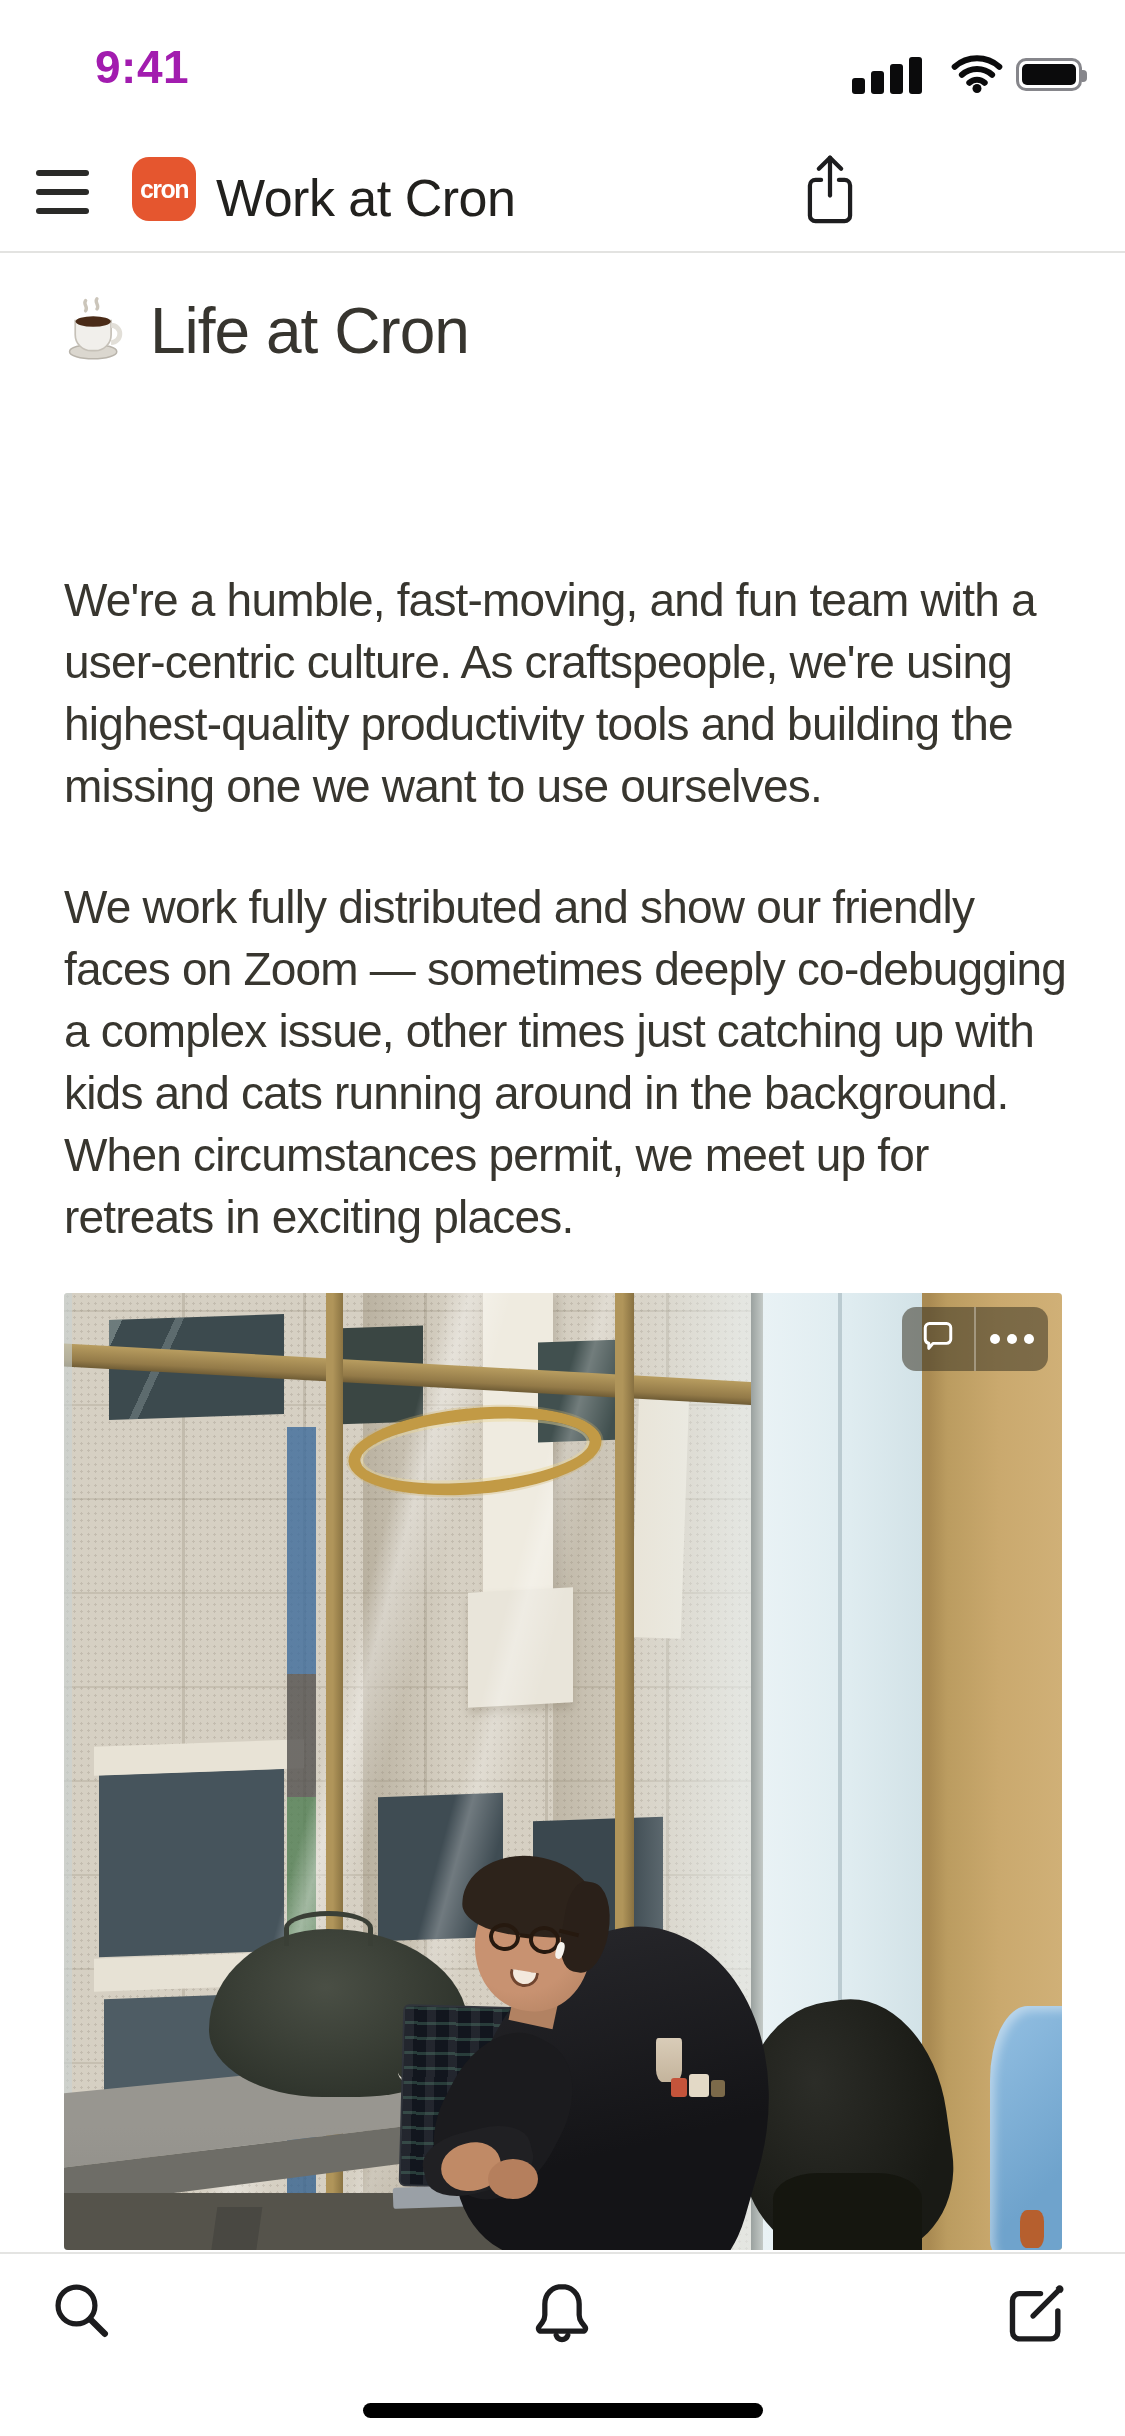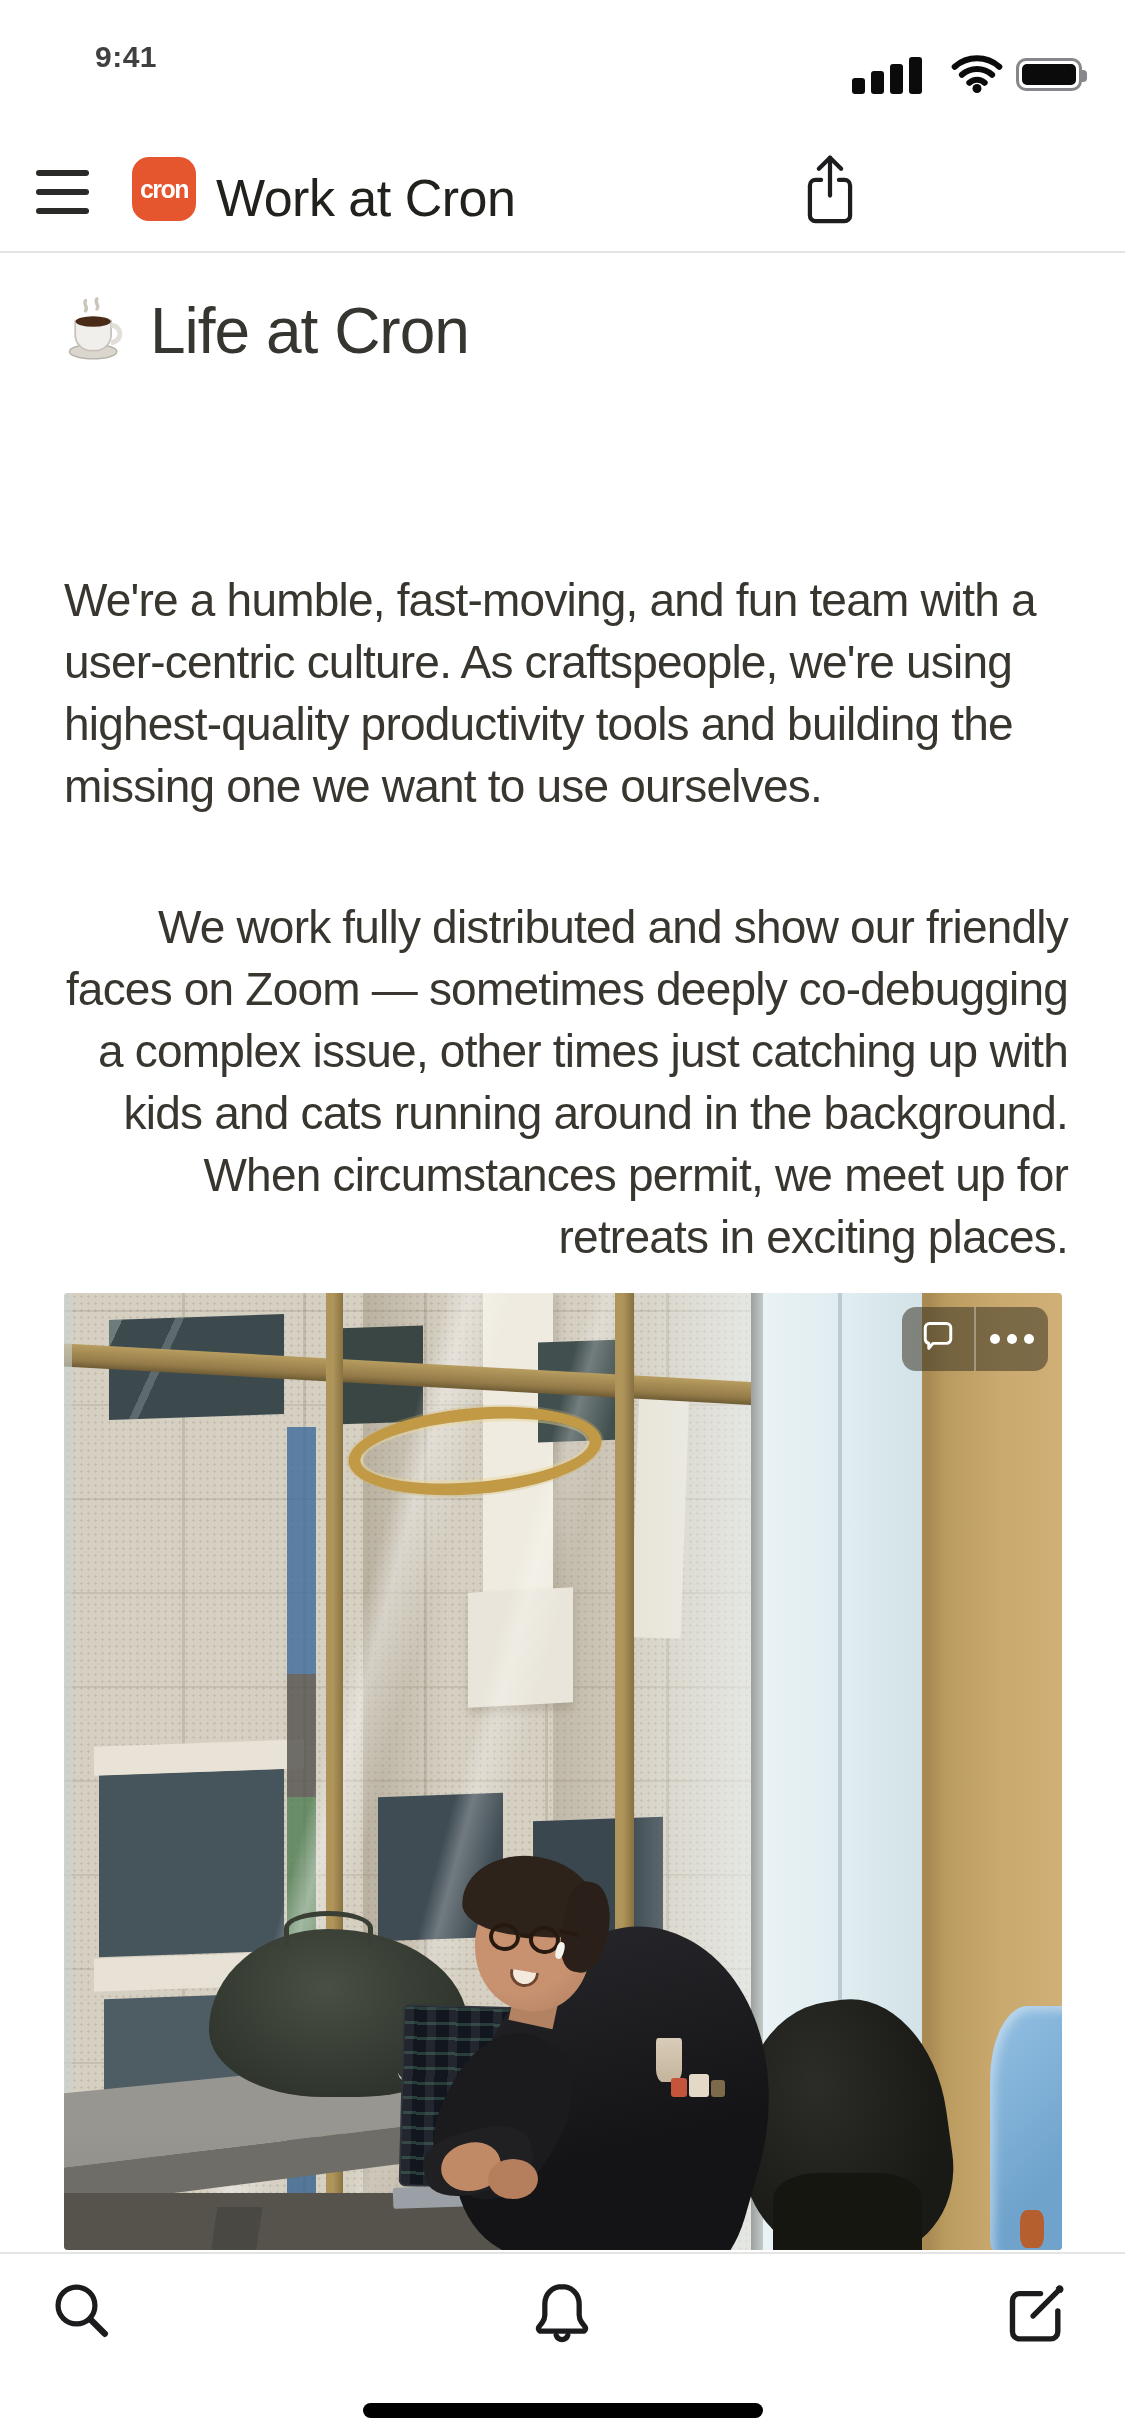--- a/index.html
+++ b/index.html
@@ -3,21 +3,21 @@
 <meta charset="utf-8">
 <meta name="viewport" content="width=1125">
 <style>
   * { margin:0; padding:0; box-sizing:border-box; }
   html,body { width:1125px; height:2436px; background:#ffffff;
     font-family:"Liberation Sans", sans-serif; -webkit-font-smoothing:antialiased; }
   .screen { position:relative; width:1125px; height:2436px; overflow:hidden; background:#fff; }
   .abs { position:absolute; }
 
   
-  .time { left:95px; top:40px; font-size:30px; font-weight:700; color:#404040; letter-spacing:.5px; }
+  .time { left:95px; top:40px; font-size:46px; font-weight:700; color:#a21caf; letter-spacing:.5px; }
   .sig { left:852px; top:56px; width:86px; height:40px; }
   .sig i { position:absolute; bottom:2px; width:13px; background:#0b0b0c; border-radius:3px; }
   .sig i:nth-child(1){left:0;height:16px;} .sig i:nth-child(2){left:19px;height:23px;}
   .sig i:nth-child(3){left:38px;height:30px;} .sig i:nth-child(4){left:57px;height:37px;}
   .wifi { left:950px; top:52px; }
   .batt { left:1016px; top:58px; width:66px; height:33px; border:3px solid #86868b; border-radius:10px; }
   .batt .fill { position:absolute; inset:3px; background:#0b0b0c; border-radius:5px; }
   .batt .nub { position:absolute; right:-8px; top:9px; width:5px; height:12px; background:#86868b; border-radius:0 4px 4px 0; }
 
   
@@ -30,21 +30,21 @@
   .navtitle { left:216px; top:168px; font-size:52px; color:#22211e; letter-spacing:-.5px; }
   .share { left:801px; top:152px; }
   .navline { left:0; top:251px; width:1125px; height:2px; background:#e3e3e1; }
 
   
   .heading { left:62px; top:294px; display:flex; align-items:center; gap:20px; }
   .heading h1 { font-size:64px; font-weight:400; color:#37352f; letter-spacing:-1px; }
   .ghost { left:64px; top:419px; width:1004px; font-size:46px; line-height:62px;
     color:#9b9a97; letter-spacing:-.8px; }
   .para { left:64px; width:1004px; font-size:46px; line-height:62px; color:#38362f; letter-spacing:-.8px; }
-  .p1 { top:569px; } .p2 { top:896px;text-align:right; }
+  .p1 { top:569px; } .p2 { top:876px; }
 
   
   .photo { left:64px; top:1293px; width:998px; height:957px; border-radius:4px; overflow:hidden; background:#dde8eb; }
   .photo .abs { position:absolute; }
   .ph-glass { inset:0; background:linear-gradient(180deg,#e6eef0 0%,#dde8eb 50%,#d3e0e4 100%); }
   .ph-facade { left:0; top:0; width:70%; height:100%;
     background-color:#d6d0c3;
     background-image:
       radial-gradient(rgba(120,110,95,.20) 1.2px, transparent 1.3px),
       repeating-linear-gradient(90deg, transparent 0 118px, rgba(125,115,95,.22) 118px 121px),

